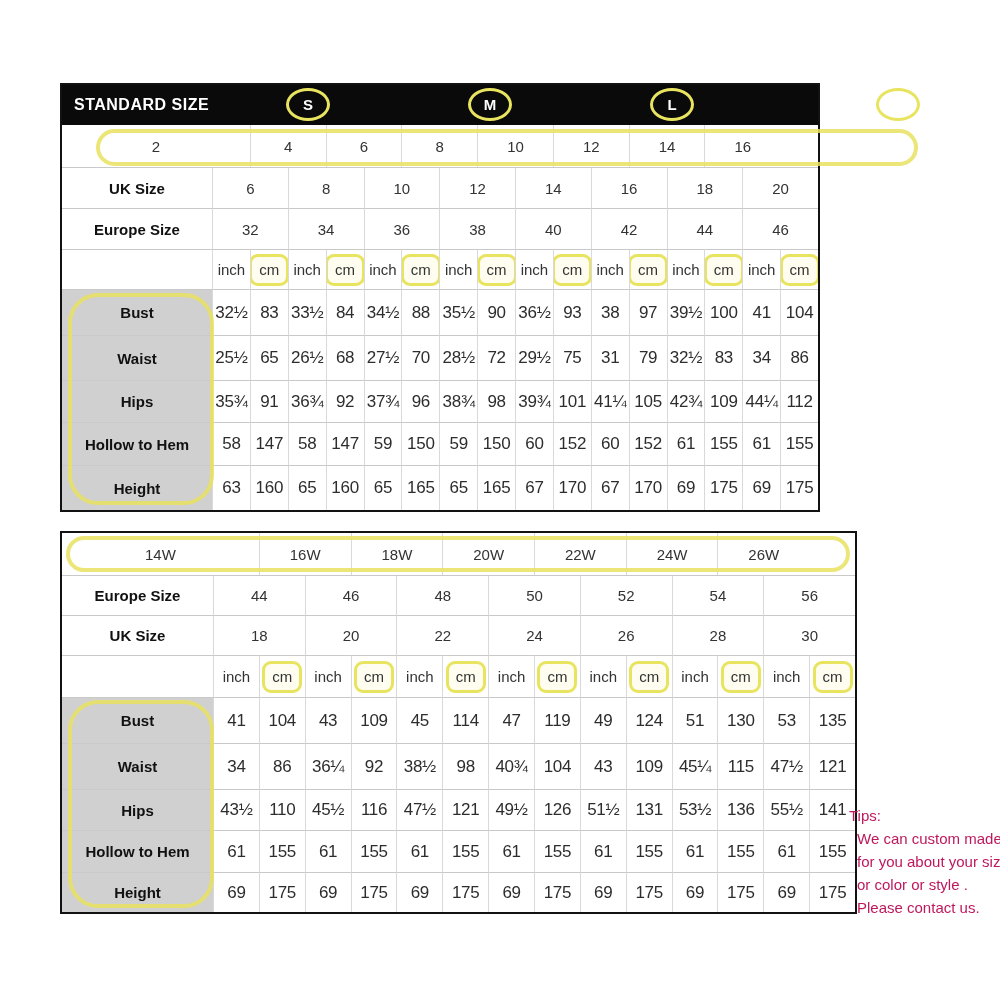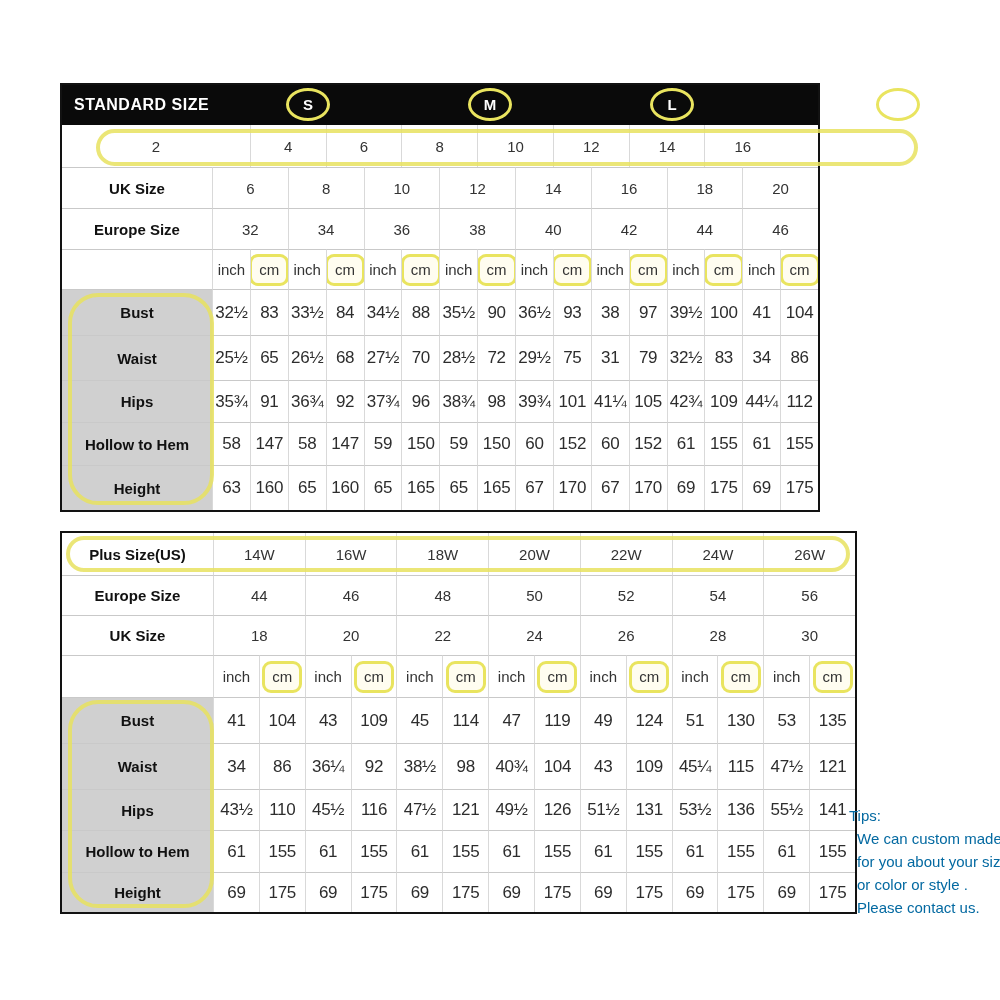--- a/index.html
+++ b/index.html
@@ -40,21 +40,21 @@
   }
   .mlbl{background:#d0d0d0;font-weight:bold;font-size:15px;color:#111;}
   .mval{font-size:17px;color:#2d2d2d;letter-spacing:-0.3px;}
 
   .hl{position:absolute;border:4px solid rgba(232,226,95,0.85);pointer-events:none;box-sizing:border-box;}
   #hl-us-row{left:96px;top:129px;width:822px;height:37px;border-radius:19px;}
   #hl-std-labels{left:68px;top:293px;width:146px;height:212px;border-radius:30px;}
   #hl-plus-row{left:66px;top:536px;width:784px;height:36px;border-radius:18px;}
   #hl-plus-labels{left:68px;top:700px;width:146px;height:208px;border-radius:30px;}
 
-  #tips{position:absolute;left:849px;top:804px;width:152px;color:#0369a1;font-size:15px;line-height:23px;}
+  #tips{position:absolute;left:849px;top:804px;width:152px;color:#be185d;font-size:15px;line-height:23px;}
   #tips .tline{display:block;padding-left:8px;white-space:nowrap;}
   #tips .ttitle{display:block;padding-left:0;}
 </style>
 </head>
 <body>
 
 <div class="tbl" id="std">
   <div class="hdr-bar">
     <span class="hdr-title">STANDARD SIZE</span>
     <span class="size-ellipse" style="left:246px">S</span>
@@ -221,21 +221,20 @@
       <div class="mval">170</div>
       <div class="mval">69</div>
       <div class="mval">175</div>
       <div class="mval">69</div>
       <div class="mval">175</div>
     </div>
   </div>
 
 <div class="tbl" id="plus">
     <div class="row r0" style="height: 42px;">
-      <div class="lbl">Plus Size(US)</div>
       <div class="sz" style="grid-column: span 2;">14W</div>
       <div class="sz" style="grid-column: span 2;">16W</div>
       <div class="sz" style="grid-column: span 2;">18W</div>
       <div class="sz" style="grid-column: span 2;">20W</div>
       <div class="sz" style="grid-column: span 2;">22W</div>
       <div class="sz" style="grid-column: span 2;">24W</div>
       <div class="sz" style="grid-column: span 2;">26W</div>
     </div>
     <div class="row" style="height: 40px;">
       <div class="lbl">Europe Size</div>

